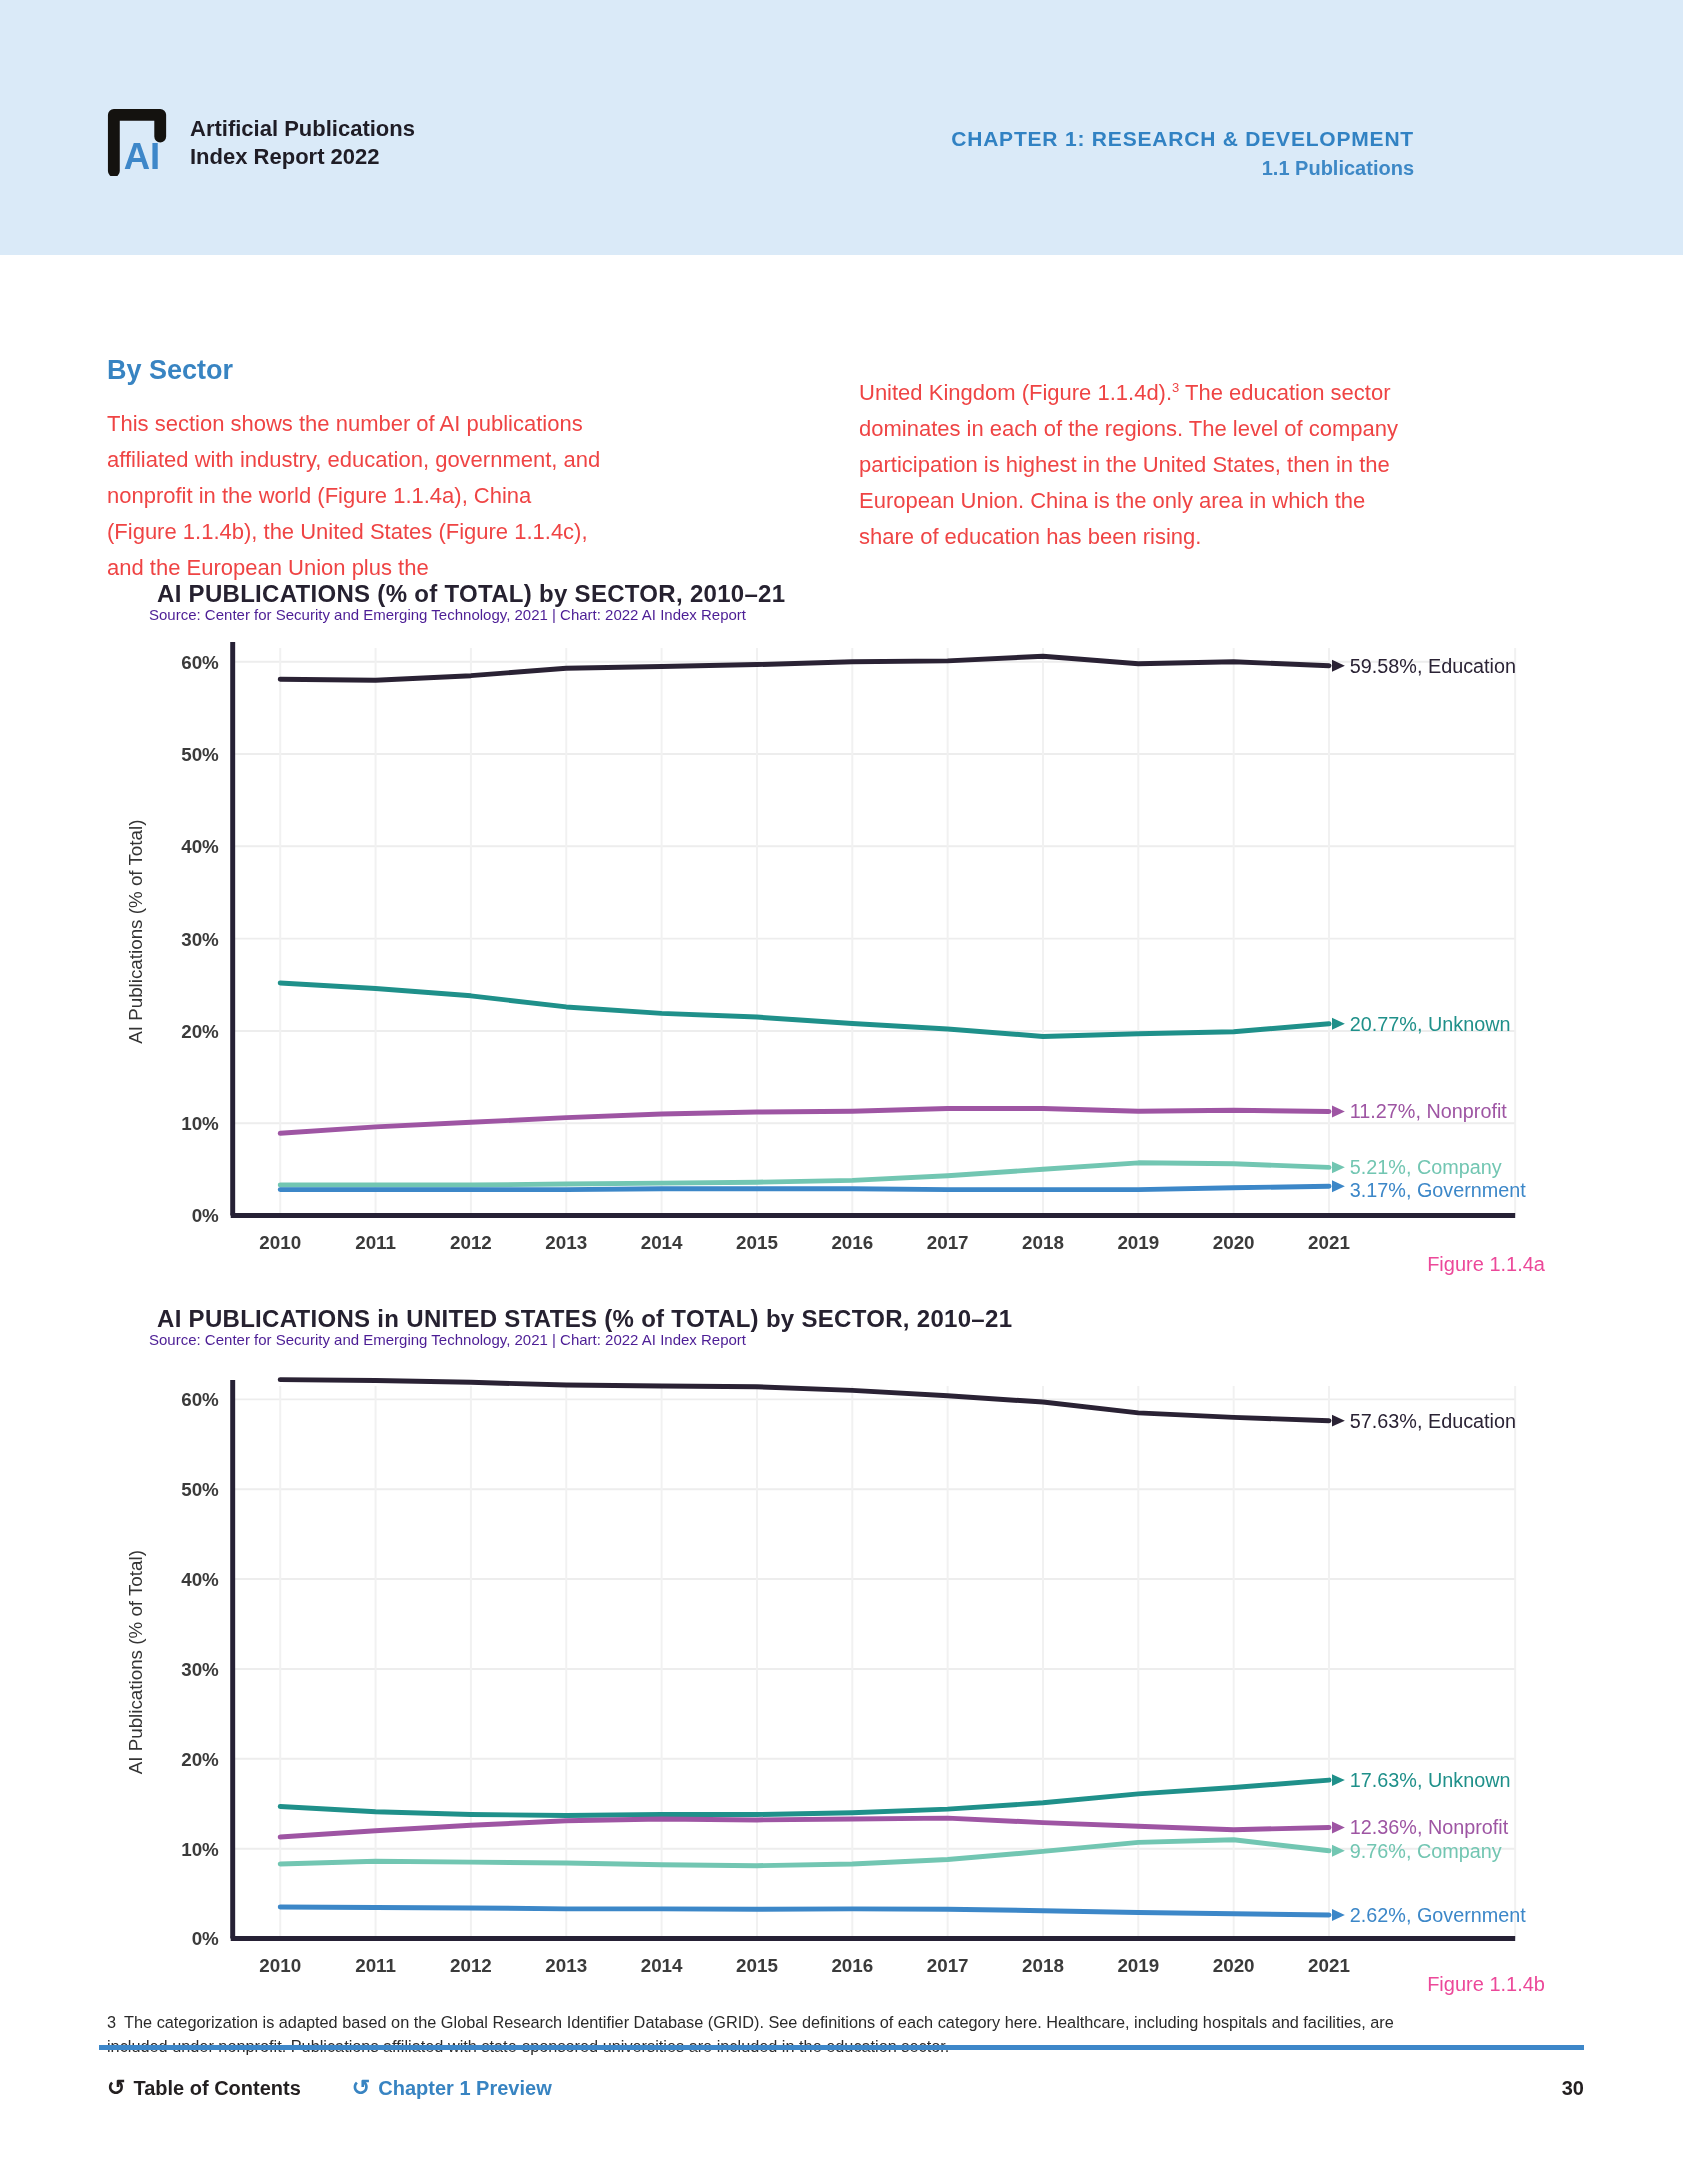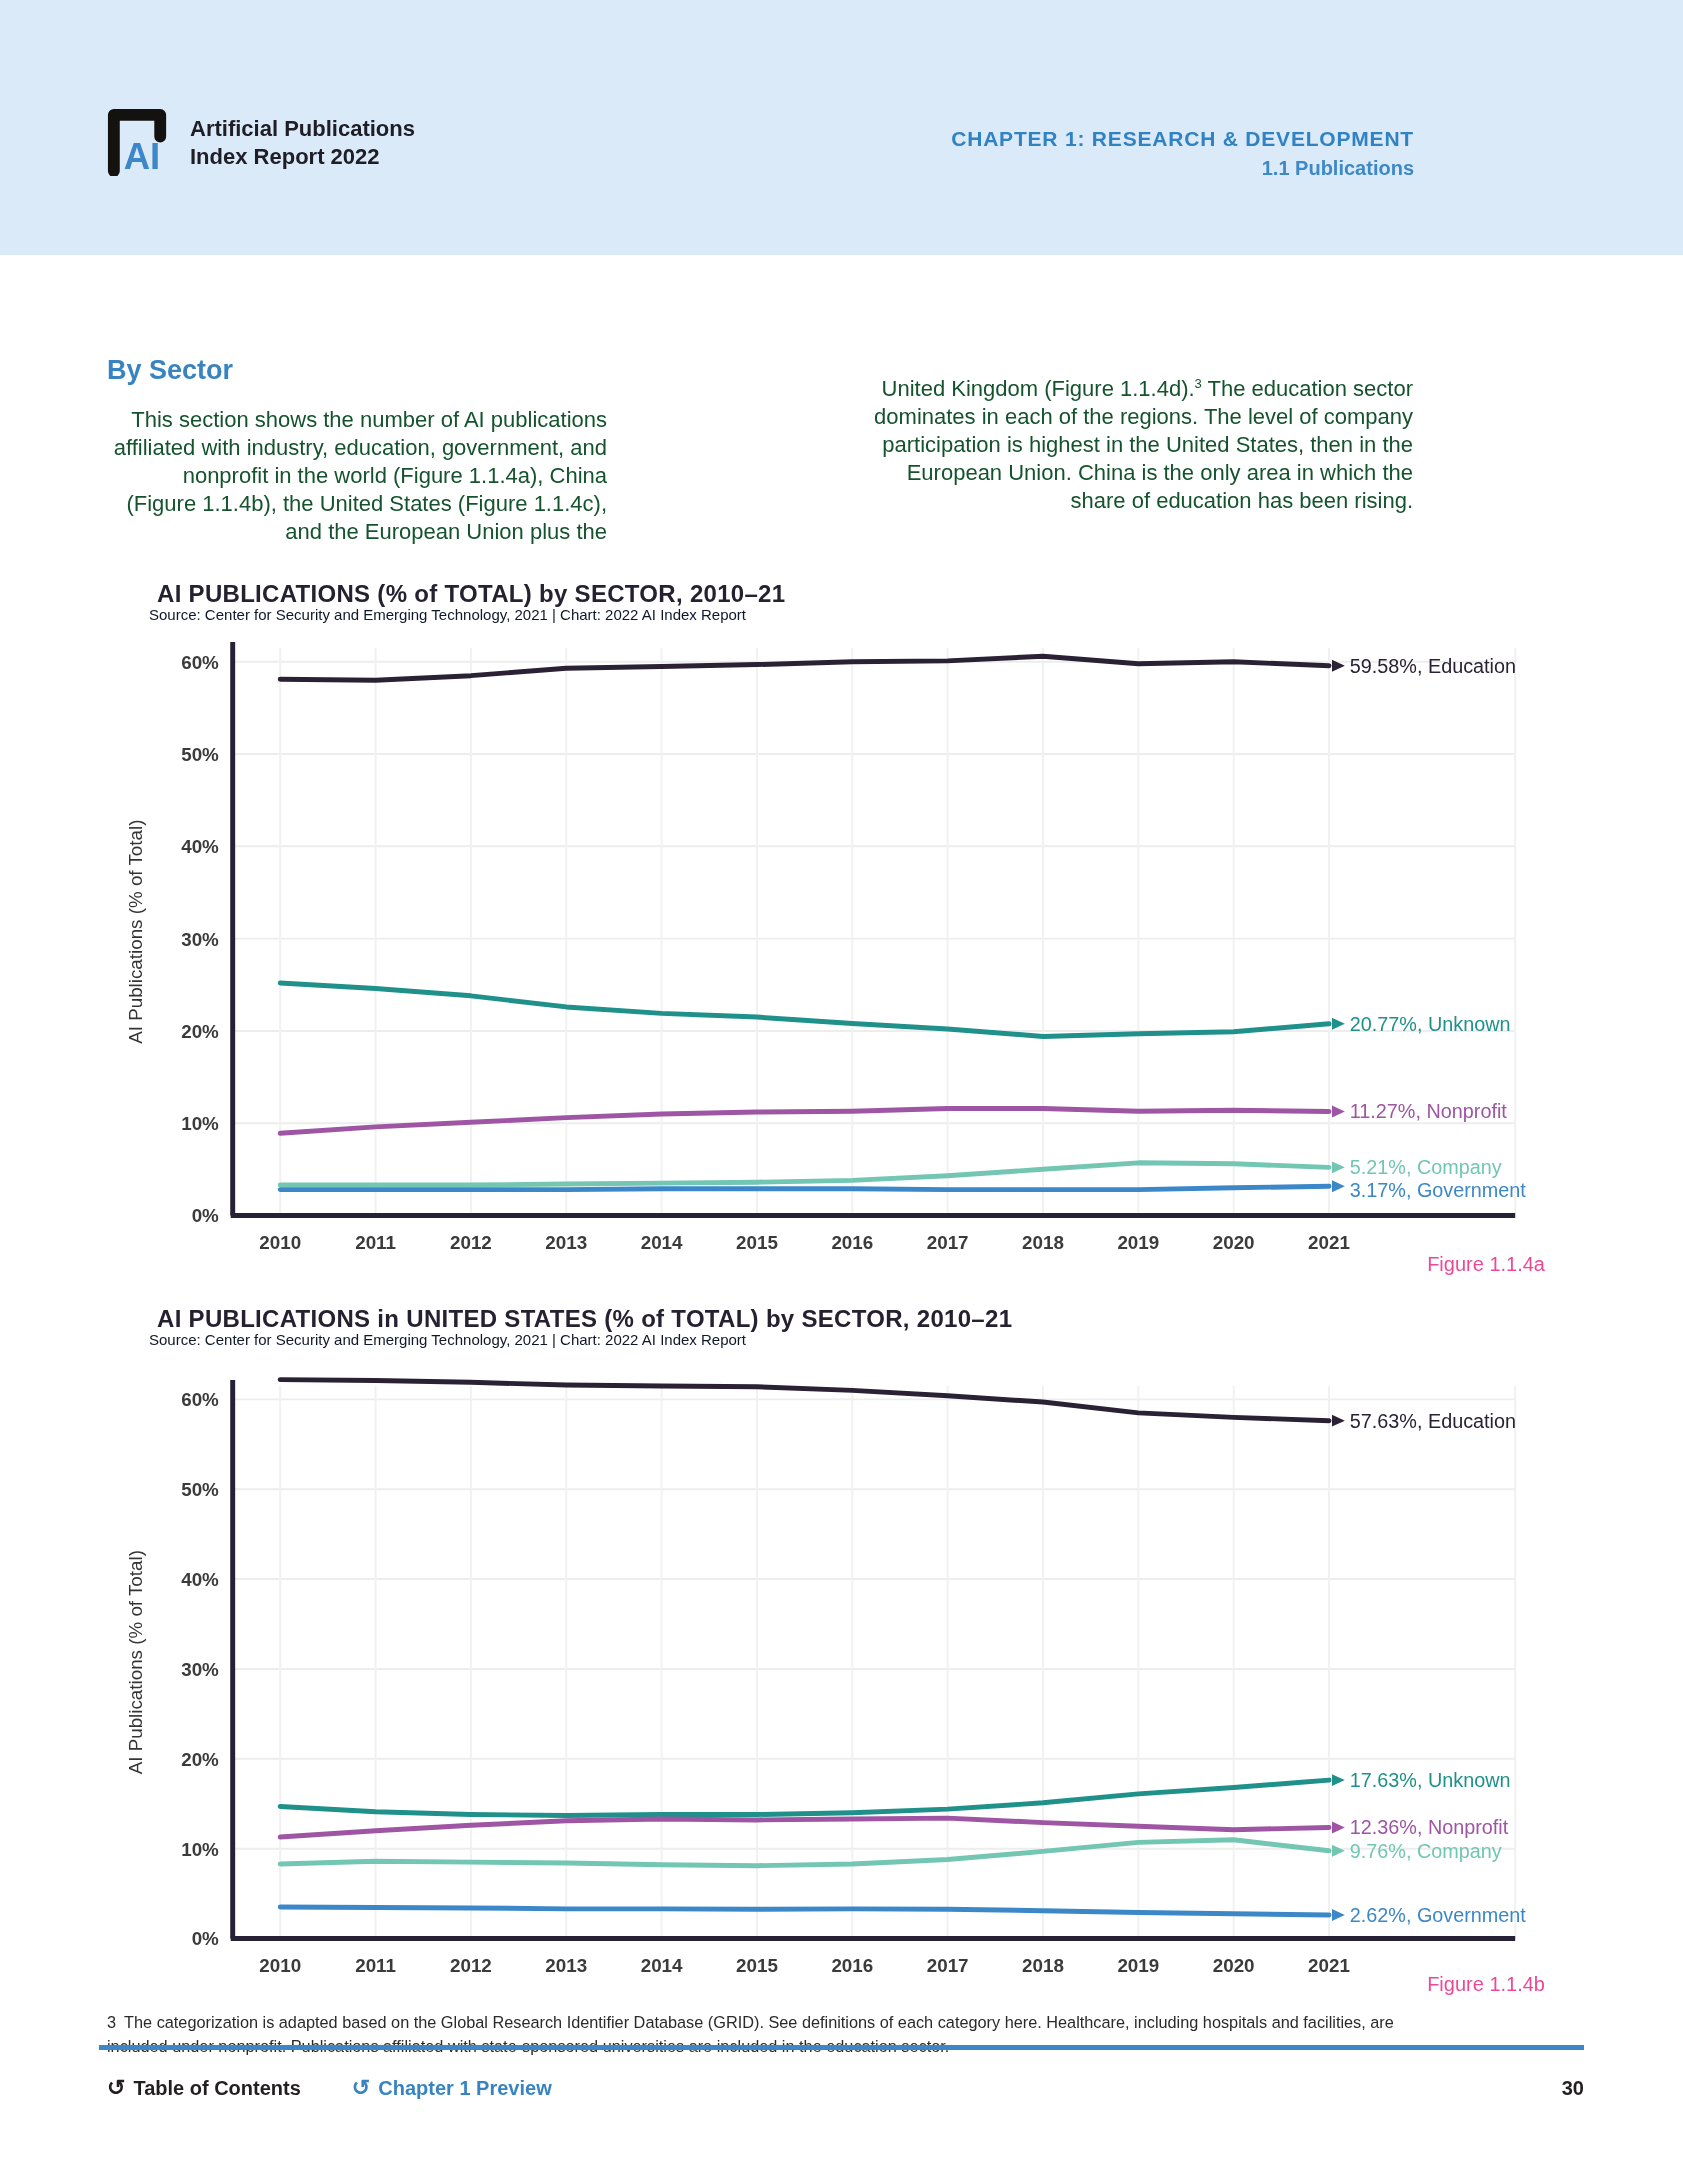--- a/index.html
+++ b/index.html
@@ -9,28 +9,28 @@
   
   .header-band{position:absolute;left:0;top:0;width:1683px;height:255px;background:#daeaf8;}
   .logo{position:absolute;left:103px;top:103px;width:73px;height:73px;}
   .brand{position:absolute;left:190px;top:115px;color:#1f1d26;font-size:22px;font-weight:bold;line-height:28px;}
   .chapter-block{position:absolute;right:269px;top:127px;text-align:right;}
   .chapter-title{color:#3182c3;font-size:21px;font-weight:bold;letter-spacing:0.8px;}
   .chapter-section{color:#3d88c6;font-size:20px;font-weight:700;margin-top:6px;}
 
   
   .by-sector{position:absolute;left:107px;top:337px;color:#3884c2;font-size:27px;font-weight:bold;}
-  .para{color:#14532d;font-size:22px;line-height:28px;text-align:right;}
+  .para{color:#ef4444;font-size:22px;line-height:36px;}
   .para-left{position:absolute;left:107px;top:384px;width:500px;}
   .para-right{position:absolute;left:859px;top:348px;width:554px;}
   sup{font-size:13px;}
 
   
   .chart-title{position:absolute;left:149px;margin:8px;color:#262130;font-size:24px;font-weight:bold;letter-spacing:0.3px;}
-  .chart-source{position:absolute;left:149px;color:#0f172a;font-size:15px;}
+  .chart-source{position:absolute;left:149px;color:#4c1d95;font-size:15px;}
   .chart-canvas{position:absolute;left:99px;width:1436px;}
   #chart0{top:636px;height:634px;}
   #chart1{top:1374px;height:619px;}
   .t0{top:572px;} .s0{top:606px;}
   .t1{top:1297px;} .s1{top:1331px;}
   .fig-label{position:absolute;right:183px;color:#ec4899;font-size:20px;font-weight:500;}
   .f0{top:1253px;} .f1{top:1973px;}
   svg text{font-family:"Liberation Sans",sans-serif;}
 
   

